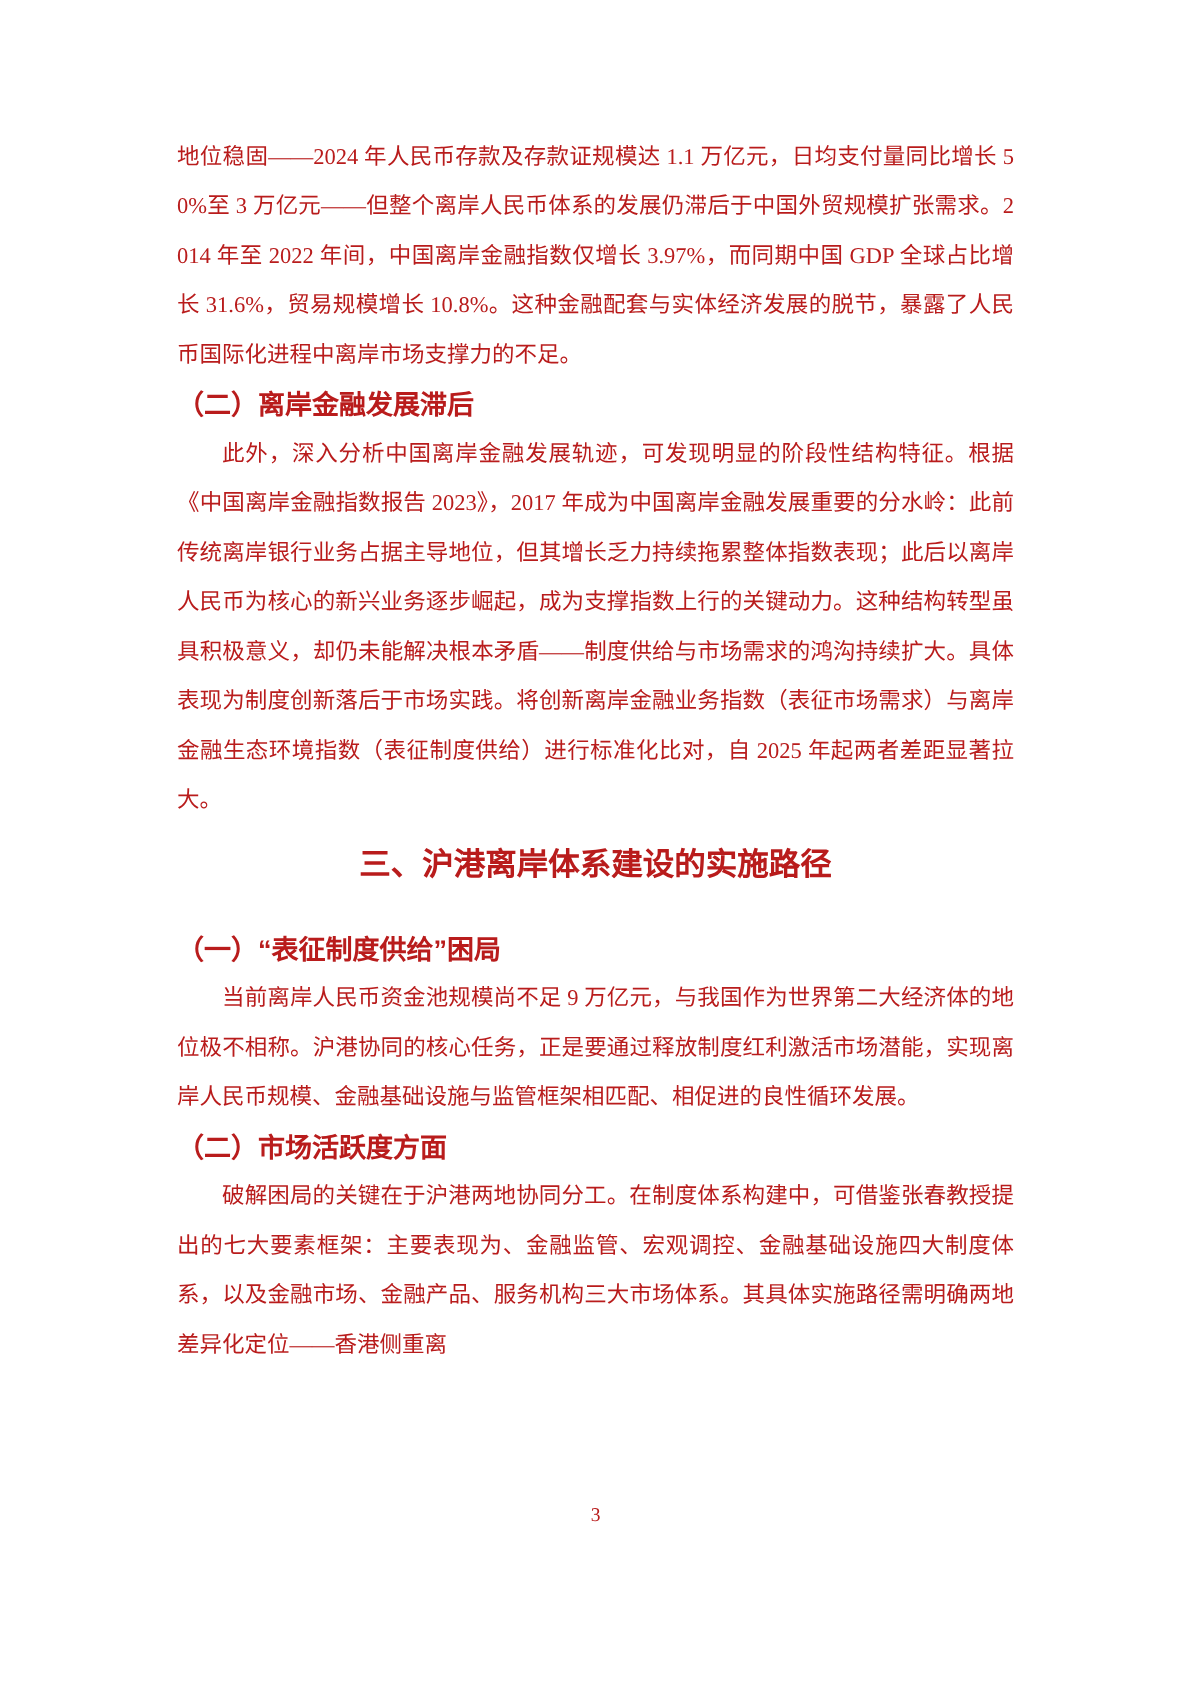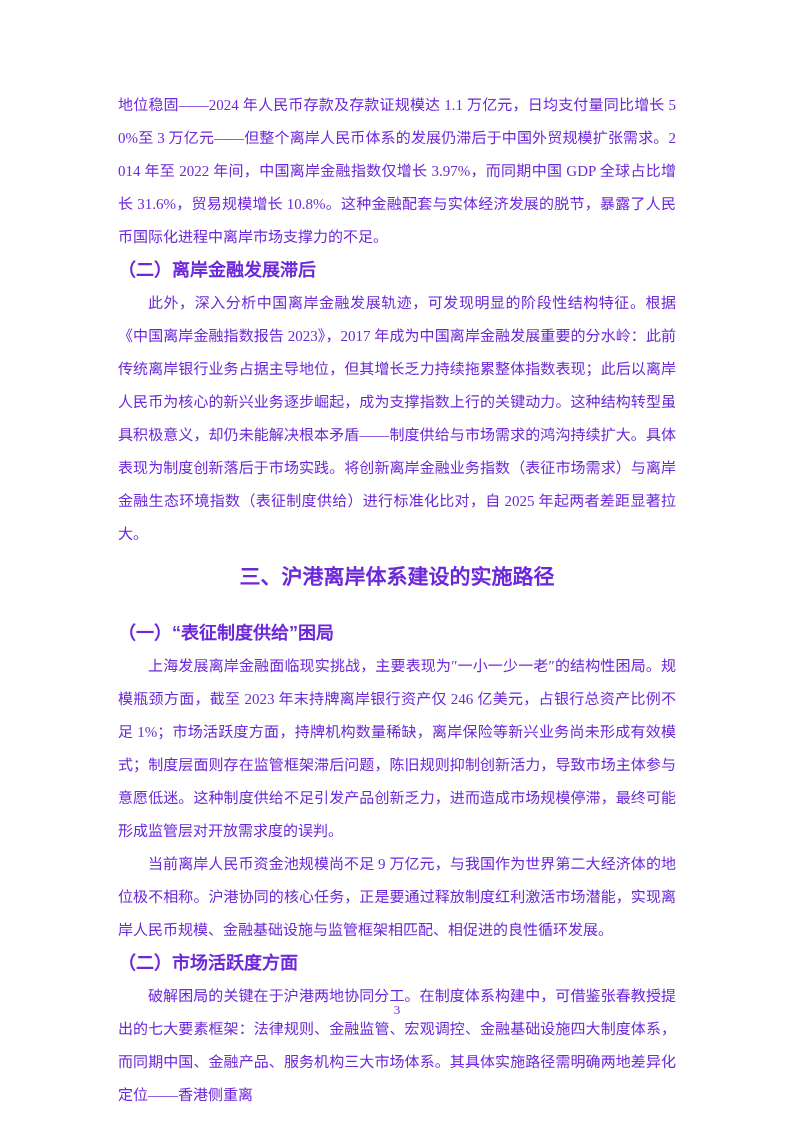--- a/index.html
+++ b/index.html
@@ -6,21 +6,21 @@
     margin: 0;
     padding: 0;
     background: #ffffff;
   }
   .page {
     position: relative;
     width: 794px;
     height: 1123px;
     margin: 0 auto;
     background: #ffffff;
-    color: #6d28d9;
+    color: #b91c1c;
     font-family: "Liberation Serif", "DejaVu Serif", serif;
     overflow: hidden;
     box-sizing: border-box;
   }
   .content {
     position: absolute;
     top: 89px;
     left: 118px;
     width: 558px;
   }
@@ -65,19 +65,18 @@
 </head>
 <body>
 
 <div class="page">
   <div class="content">
       <p class="paragraph">地位稳固——2024 年人民币存款及存款证规模达 1.1 万亿元，日均支付量同比增长 50%至 3 万亿元——但整个离岸人民币体系的发展仍滞后于中国外贸规模扩张需求。2014 年至 2022 年间，中国离岸金融指数仅增长 3.97%，而同期中国 GDP 全球占比增长 31.6%，贸易规模增长 10.8%。这种金融配套与实体经济发展的脱节，暴露了人民币国际化进程中离岸市场支撑力的不足。</p>
       <h3 class="sub-heading">（二）离岸金融发展滞后</h3>
       <p class="paragraph indent">此外，深入分析中国离岸金融发展轨迹，可发现明显的阶段性结构特征。根据《中国离岸金融指数报告 2023》，2017 年成为中国离岸金融发展重要的分水岭：此前传统离岸银行业务占据主导地位，但其增长乏力持续拖累整体指数表现；此后以离岸人民币为核心的新兴业务逐步崛起，成为支撑指数上行的关键动力。这种结构转型虽具积极意义，却仍未能解决根本矛盾——制度供给与市场需求的鸿沟持续扩大。具体表现为制度创新落后于市场实践。将创新离岸金融业务指数（表征市场需求）与离岸金融生态环境指数（表征制度供给）进行标准化比对，自 2025 年起两者差距显著拉大。</p>
       <h2 class="chapter-title">三、沪港离岸体系建设的实施路径</h2>
       <h3 class="sub-heading">（一）“表征制度供给”困局</h3>
-      <p class="paragraph indent">上海发展离岸金融面临现实挑战，主要表现为″一小一少一老″的结构性困局。规模瓶颈方面，截至 2023 年末持牌离岸银行资产仅 246 亿美元，占银行总资产比例不足 1%；市场活跃度方面，持牌机构数量稀缺，离岸保险等新兴业务尚未形成有效模式；制度层面则存在监管框架滞后问题，陈旧规则抑制创新活力，导致市场主体参与意愿低迷。这种制度供给不足引发产品创新乏力，进而造成市场规模停滞，最终可能形成监管层对开放需求度的误判。</p>
       <p class="paragraph indent">当前离岸人民币资金池规模尚不足 9 万亿元，与我国作为世界第二大经济体的地位极不相称。沪港协同的核心任务，正是要通过释放制度红利激活市场潜能，实现离岸人民币规模、金融基础设施与监管框架相匹配、相促进的良性循环发展。</p>
       <h3 class="sub-heading">（二）市场活跃度方面</h3>
-      <p class="paragraph indent">破解困局的关键在于沪港两地协同分工。在制度体系构建中，可借鉴张春教授提出的七大要素框架：法律规则、金融监管、宏观调控、金融基础设施四大制度体系，而同期中国、金融产品、服务机构三大市场体系。其具体实施路径需明确两地差异化定位——香港侧重离</p>
+      <p class="paragraph indent">破解困局的关键在于沪港两地协同分工。在制度体系构建中，可借鉴张春教授提出的七大要素框架：主要表现为、金融监管、宏观调控、金融基础设施四大制度体系，以及金融市场、金融产品、服务机构三大市场体系。其具体实施路径需明确两地差异化定位——香港侧重离</p>
     </div>
   <div class="page-number">3</div>
 </div>
 
 </body></html>

